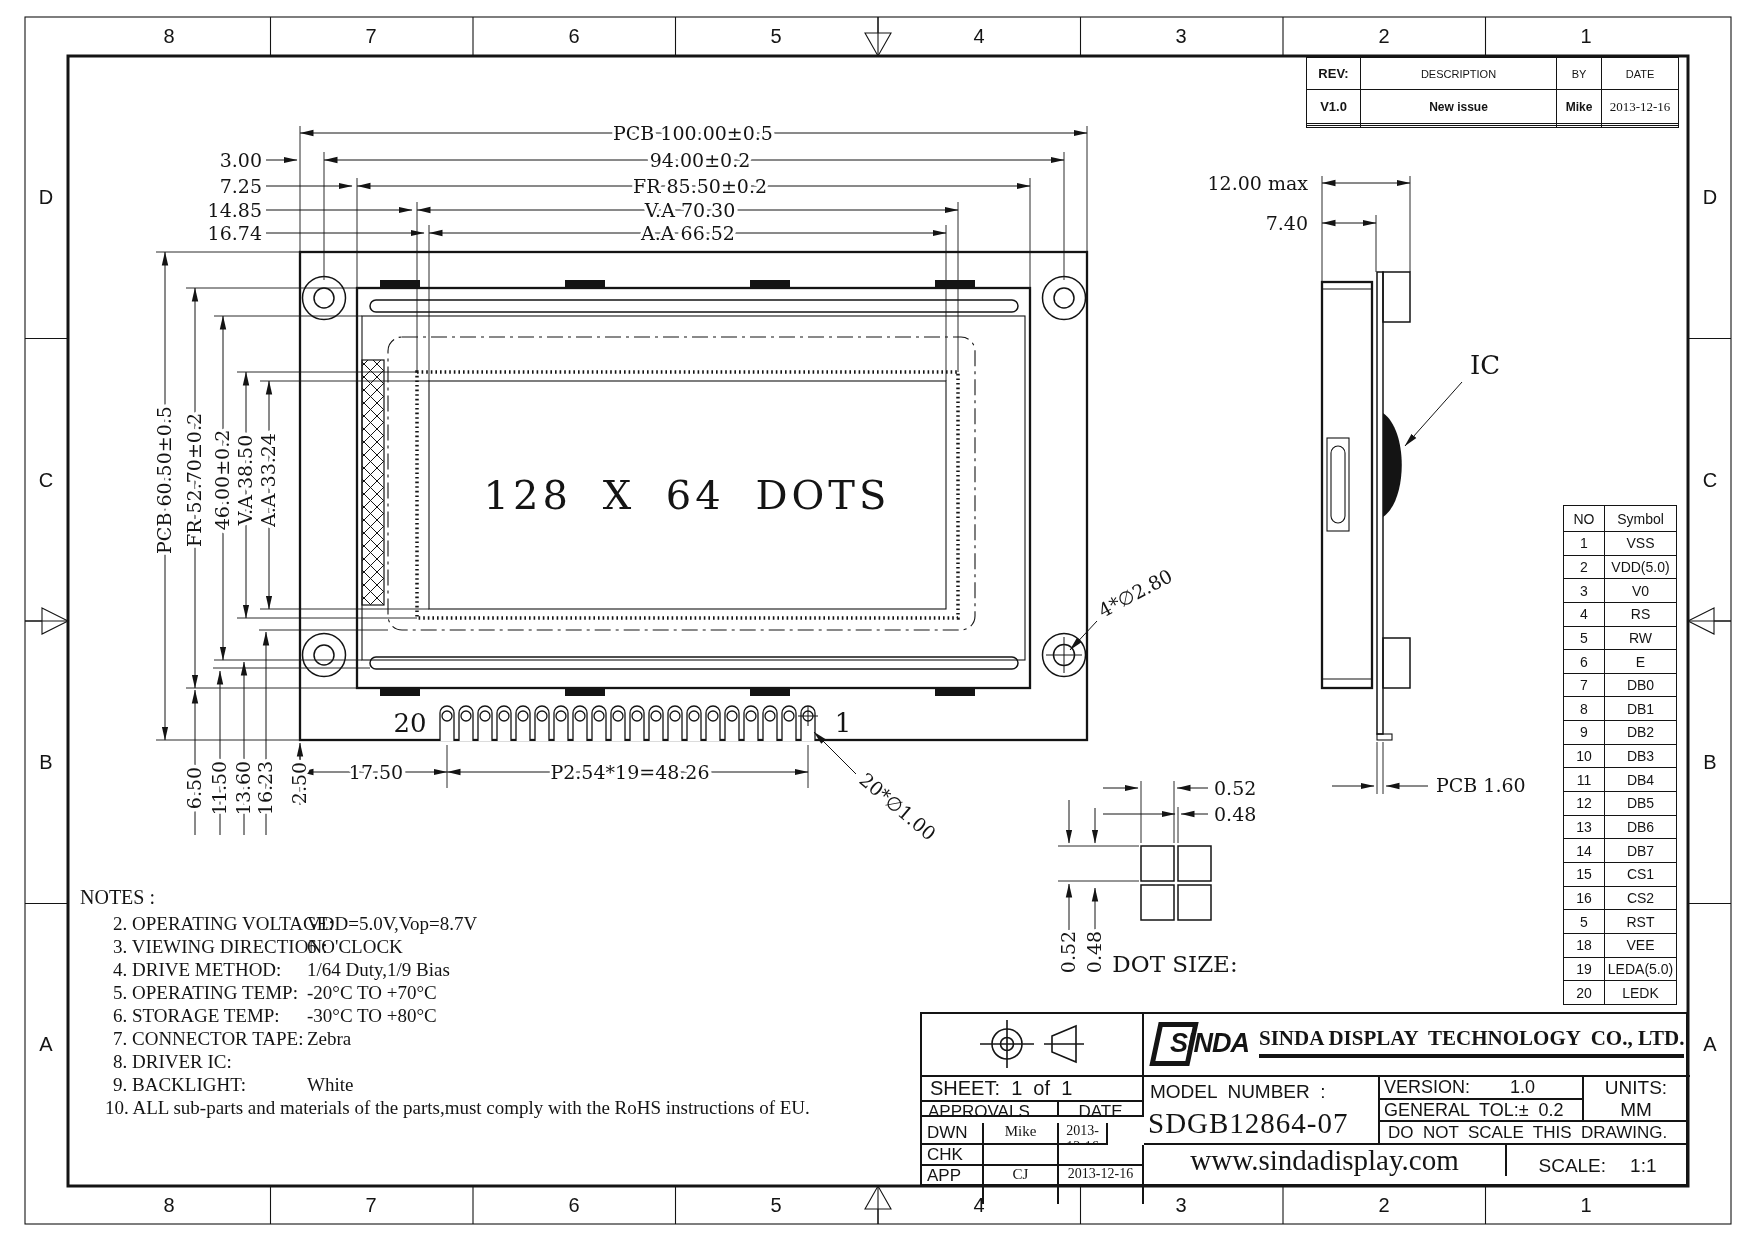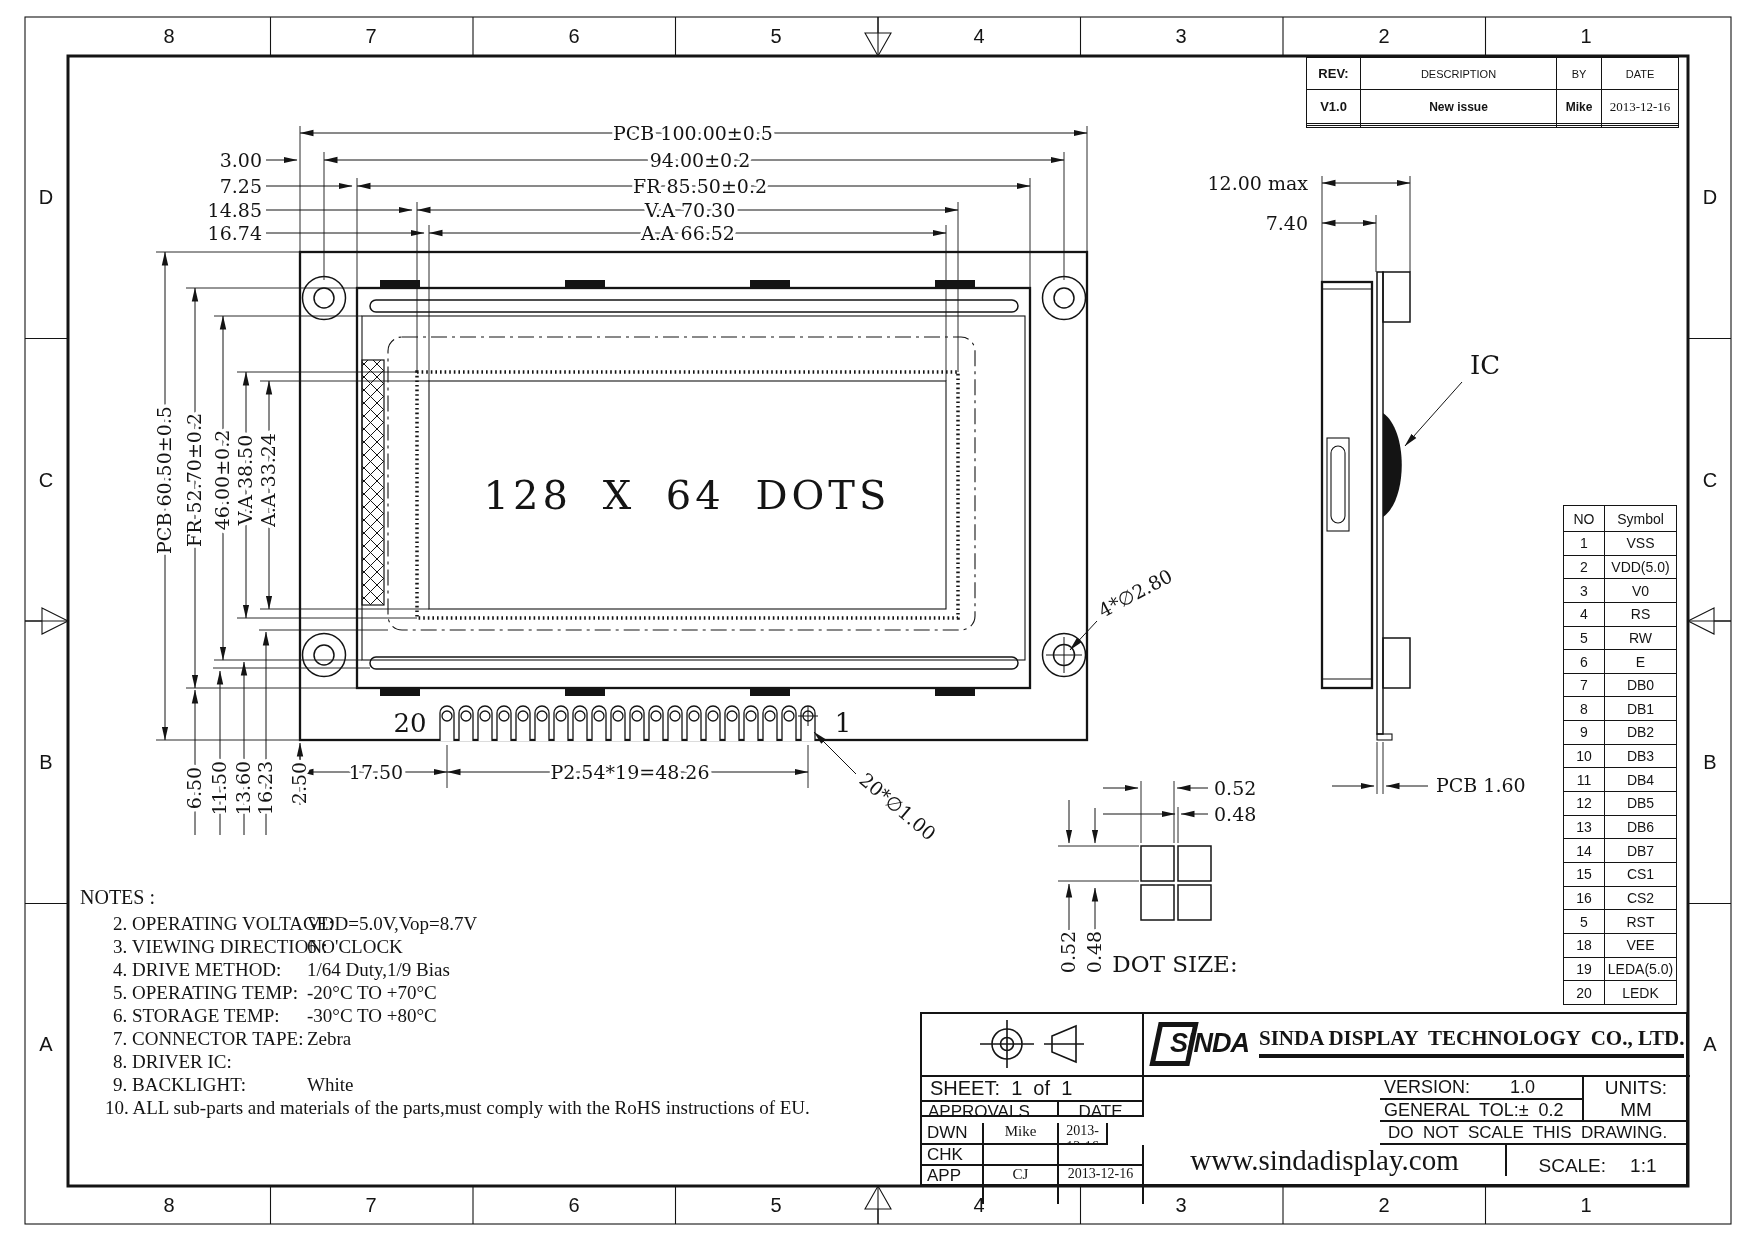--- a/index.html
+++ b/index.html
@@ -599,20 +599,24 @@
           <span class="c2">CJ</span>
           <span class="c3">2013-12-16</span>
         </div>
       </div>
 
     <div class="tb bb" id="tb-company" style="left:222px;top:0;width:546px;height:63px;">
       <span class="logo-d"></span>
       <span class="logo-txt">SINDA</span>
       <span class="company pre">SINDA DISPLAY  TECHNOLOGY  CO., LTD.</span>
     </div>
+    <div class="tb br bb" id="tb-model" style="left:222px;top:63px;width:236px;height:68px;">
+      <div class="mlab pre">MODEL  NUMBER  :</div>
+      <div class="mnum">SDGB12864-07</div>
+    </div>
     <div class="tb br bb kv" style="left:458px;top:63px;width:204px;height:23px;">
       <span>VERSION:</span>
       <span>1.0</span>
     </div>
     <div class="tb br bb kv pre" style="left:458px;top:86px;width:204px;height:22px;">GENERAL  TOL:±  0.2</div>
     <div class="tb bb" id="tb-units" style="left:662px;top:63px;width:104px;height:45px;">
       <span>UNITS:</span>
       <span>MM</span>
     </div>
     <div class="tb bb pre" id="tb-noscale" style="left:458px;top:108px;width:308px;height:23px;">DO  NOT  SCALE  THIS  DRAWING.</div>

